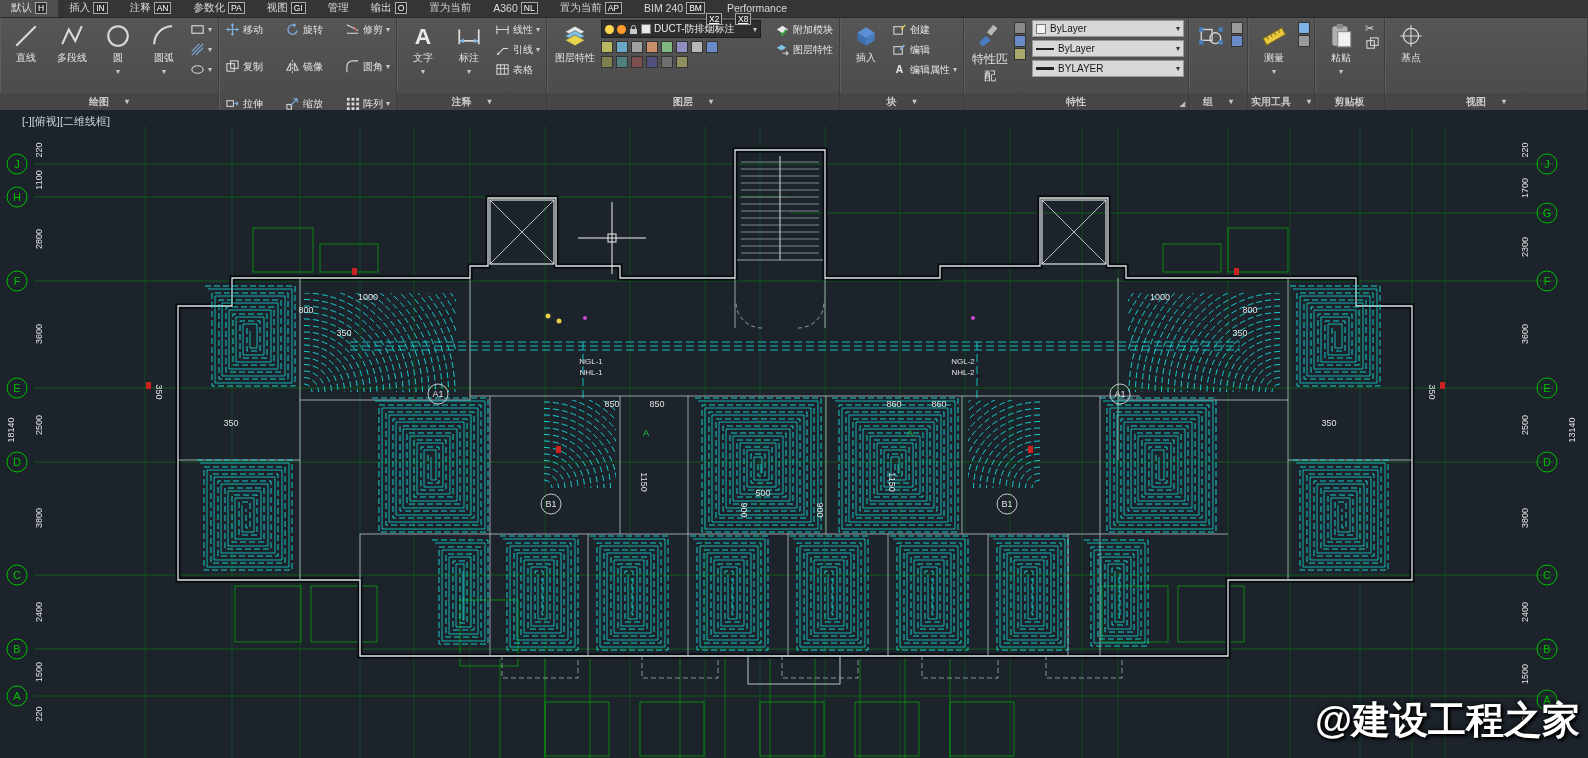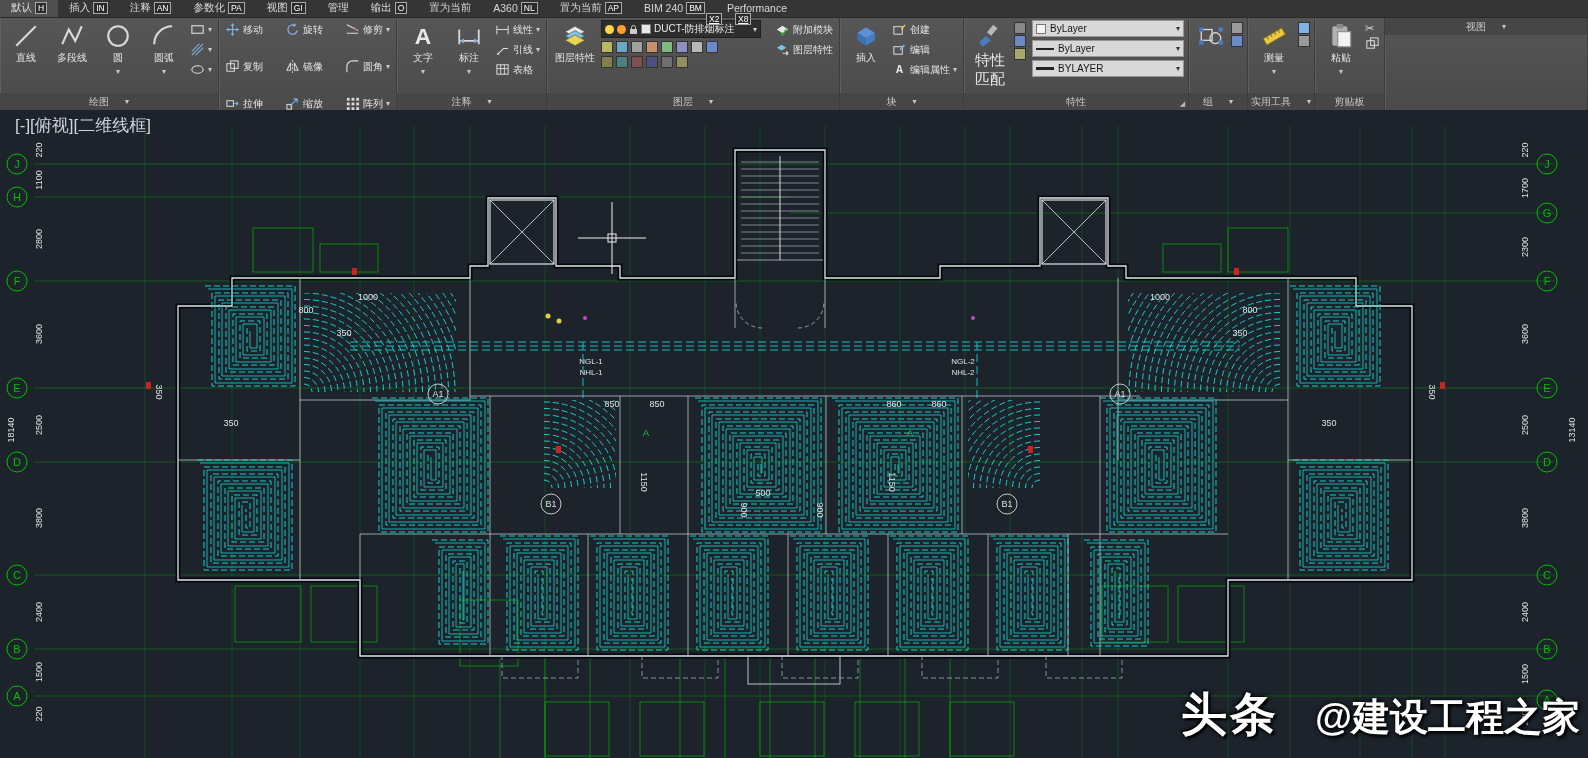--- a/index.html
+++ b/index.html
@@ -17,21 +17,21 @@
     padding:0 2px; line-height:10px; }
   .keytip:empty { display:none; }
   .float-keytip { position:absolute; top:13px; z-index:5;text-decoration:underline; }
 
   
   .ribbon { height:92px; background:linear-gradient(#565656,#4a4a4a); display:flex; }
   .panel { display:flex; flex-direction:column; border-right:1px solid #3d3d3d;
     box-shadow:inset 1px 0 0 #5f5f5f; }
   .panel-body { flex:1; display:flex; padding:2px 4px; gap:2px; align-items:flex-start; }
   .panel-label { height:17px; background:#464646; color:#c9c9c9; font-size:10px;
-    display:flex; align-items:center; justify-content:center; gap:16px; position:relative; }
+    display:flex; align-items:center; justify-content:center; gap:16px; position:relative;font-weight:bold; }
   .dd { font-size:8px; color:#c9c9c9; }
   .launcher { position:absolute; right:3px; bottom:2px; font-size:7px; color:#bbb; }
 
   .btn-big { width:44px; display:flex; flex-direction:column; align-items:center;
     padding-top:3px; gap:2px; color:#e4e4e4; font-size:10px; text-align:center; cursor:default; }
   .btn-small { display:flex; align-items:center; gap:3px; height:19px; color:#e4e4e4;
     font-size:10px; padding:0 2px; cursor:default; white-space:nowrap; }
   .mini-col { display:flex; flex-direction:column; gap:1px; }
   .grid3 { display:grid; grid-template-columns:auto auto auto; column-gap:6px; row-gap:1px;gap:18px; }
   .icon24 { width:26px; height:26px; display:block; }
@@ -45,21 +45,21 @@
     margin-bottom:2px; }
   .combo-text { flex:1; overflow:hidden; white-space:nowrap; }
   .prop-combo .dd, .layer-combo .dd { margin-left:auto; }
   .prop-combo .dd { color:#333; }
   .dotic { width:9px; height:9px; border-radius:50%; display:inline-block; }
   .chipic { width:10px; height:10px; display:inline-block; border:1px solid #777; }
   .lineic { width:18px; height:2px; background:#222; display:inline-block; }
 
   
   .canvas { position:relative; flex:1; background:#1c232b; overflow:hidden; }
-  .vp-label { position:absolute; top:4px; left:8px; color:#cdd3d8; font-size:17px; z-index:3;padding-left:7px; }
+  .vp-label { position:absolute; top:4px; left:15px; color:#cdd3d8; font-size:11px; z-index:3;padding-left:7px; }
   .watermark { position:absolute; right:8px; bottom:12px; z-index:4; display:flex;
     align-items:baseline; gap:12px; color:#fff; }
   .wm-brand { font-size:46px; font-weight:900; letter-spacing:3px;
     text-shadow:0 0 5px #000, 2px 2px 2px #000, -1px -1px 2px #000; }
   .wm-handle { font-size:38px; font-weight:700;
     text-shadow:0 0 5px #000, 2px 2px 3px #000;margin-left:24px; }
   svg.plan { position:absolute; top:0; left:0; }
   text { font-family:"Liberation Sans", sans-serif; }
 </style>
 </head>
@@ -411,21 +411,21 @@
         </div>
     </div>
 
     <div class="panel">
       <div class="panel-body">
         <div class="btn-big">
           <svg class="icon24" viewBox="0 0 24 24">
               <rect x="12" y="2" width="5" height="9" transform="rotate(40 14 6)" fill="#b8b8b8"></rect>
               <path d="M8 12l5 4-8 6-3-4z" fill="#4a7dc0"></path>
             </svg>
-          <span style="font-size:15px">特性匹配</span>
+          <span style="font-size:12px">特性匹配</span>
         </div>
         <div class="mini-col" style="padding-top:2px">
           <span class="sq" style="background:#888"></span>
           <span class="sq" style="background:#6a8ac8"></span>
           <span class="sq" style="background:#a8a86a"></span>
         </div>
         <div class="mini-col" style="margin-left:4px">
           <div class="combo prop-combo">
               <span class="chipic" style="background:#f4f4f4"></span>
               <span class="combo-text">ByLayer</span>
@@ -515,20 +515,29 @@
               <rect x="6" y="2" width="8" height="8" stroke="#d9d9d9" fill="none" stroke-width="1.1"></rect>
             </svg>
         </div>
       </div>
       <div class="panel-label">
           <span>剪贴板</span>
         </div>
     </div>
 
     <div class="panel" style="flex:1">
+      <div class="panel-body">
+        <div class="btn-big">
+          <svg class="icon24" viewBox="0 0 24 24">
+              <circle cx="12" cy="12" r="7" stroke="#d9d9d9" fill="none" stroke-width="1.2"></circle>
+              <path d="M12 2v20M2 12h20" stroke="#d9d9d9" stroke-width="1"></path>
+            </svg>
+          <span>基点</span>
+        </div>
+      </div>
       <div class="panel-label">
           <span>视图</span>
           <span class="dd">▾</span>
         </div>
     </div>
   </div>
 
   <div class="canvas">
     <div class="vp-label">[-][俯视][二维线框]</div>
     <svg id="plan" class="plan" width="1588" height="648">
@@ -890,17 +899,16 @@
         <text x="1007" y="397" fill="#e2e2e2" font-size="9" text-anchor="middle">B1</text>
         <text x="646" y="326" fill="#22cc44" font-size="9" text-anchor="middle">A</text>
         <text x="910" y="326" fill="#22cc44" font-size="9" text-anchor="middle">A</text>
         <text x="1160" y="190" fill="#e2e2e2" font-size="9" text-anchor="middle">1000</text>
         <text x="1250" y="203" fill="#e2e2e2" font-size="9" text-anchor="middle">800</text>
         <text x="1240" y="226" fill="#e2e2e2" font-size="9" text-anchor="middle">350</text>
         <text x="1329" y="316" fill="#e2e2e2" font-size="9" text-anchor="middle">350</text>
         <text x="1429" y="282" fill="#e2e2e2" font-size="9" text-anchor="middle" transform="rotate(90 1429 282)">350</text>
       </svg>
     <div class="watermark">
-      <span class="wm-brand">头条</span>
       <span class="wm-handle">@建设工程之家</span>
     </div>
   </div>
 </div>
 
 </body></html>

